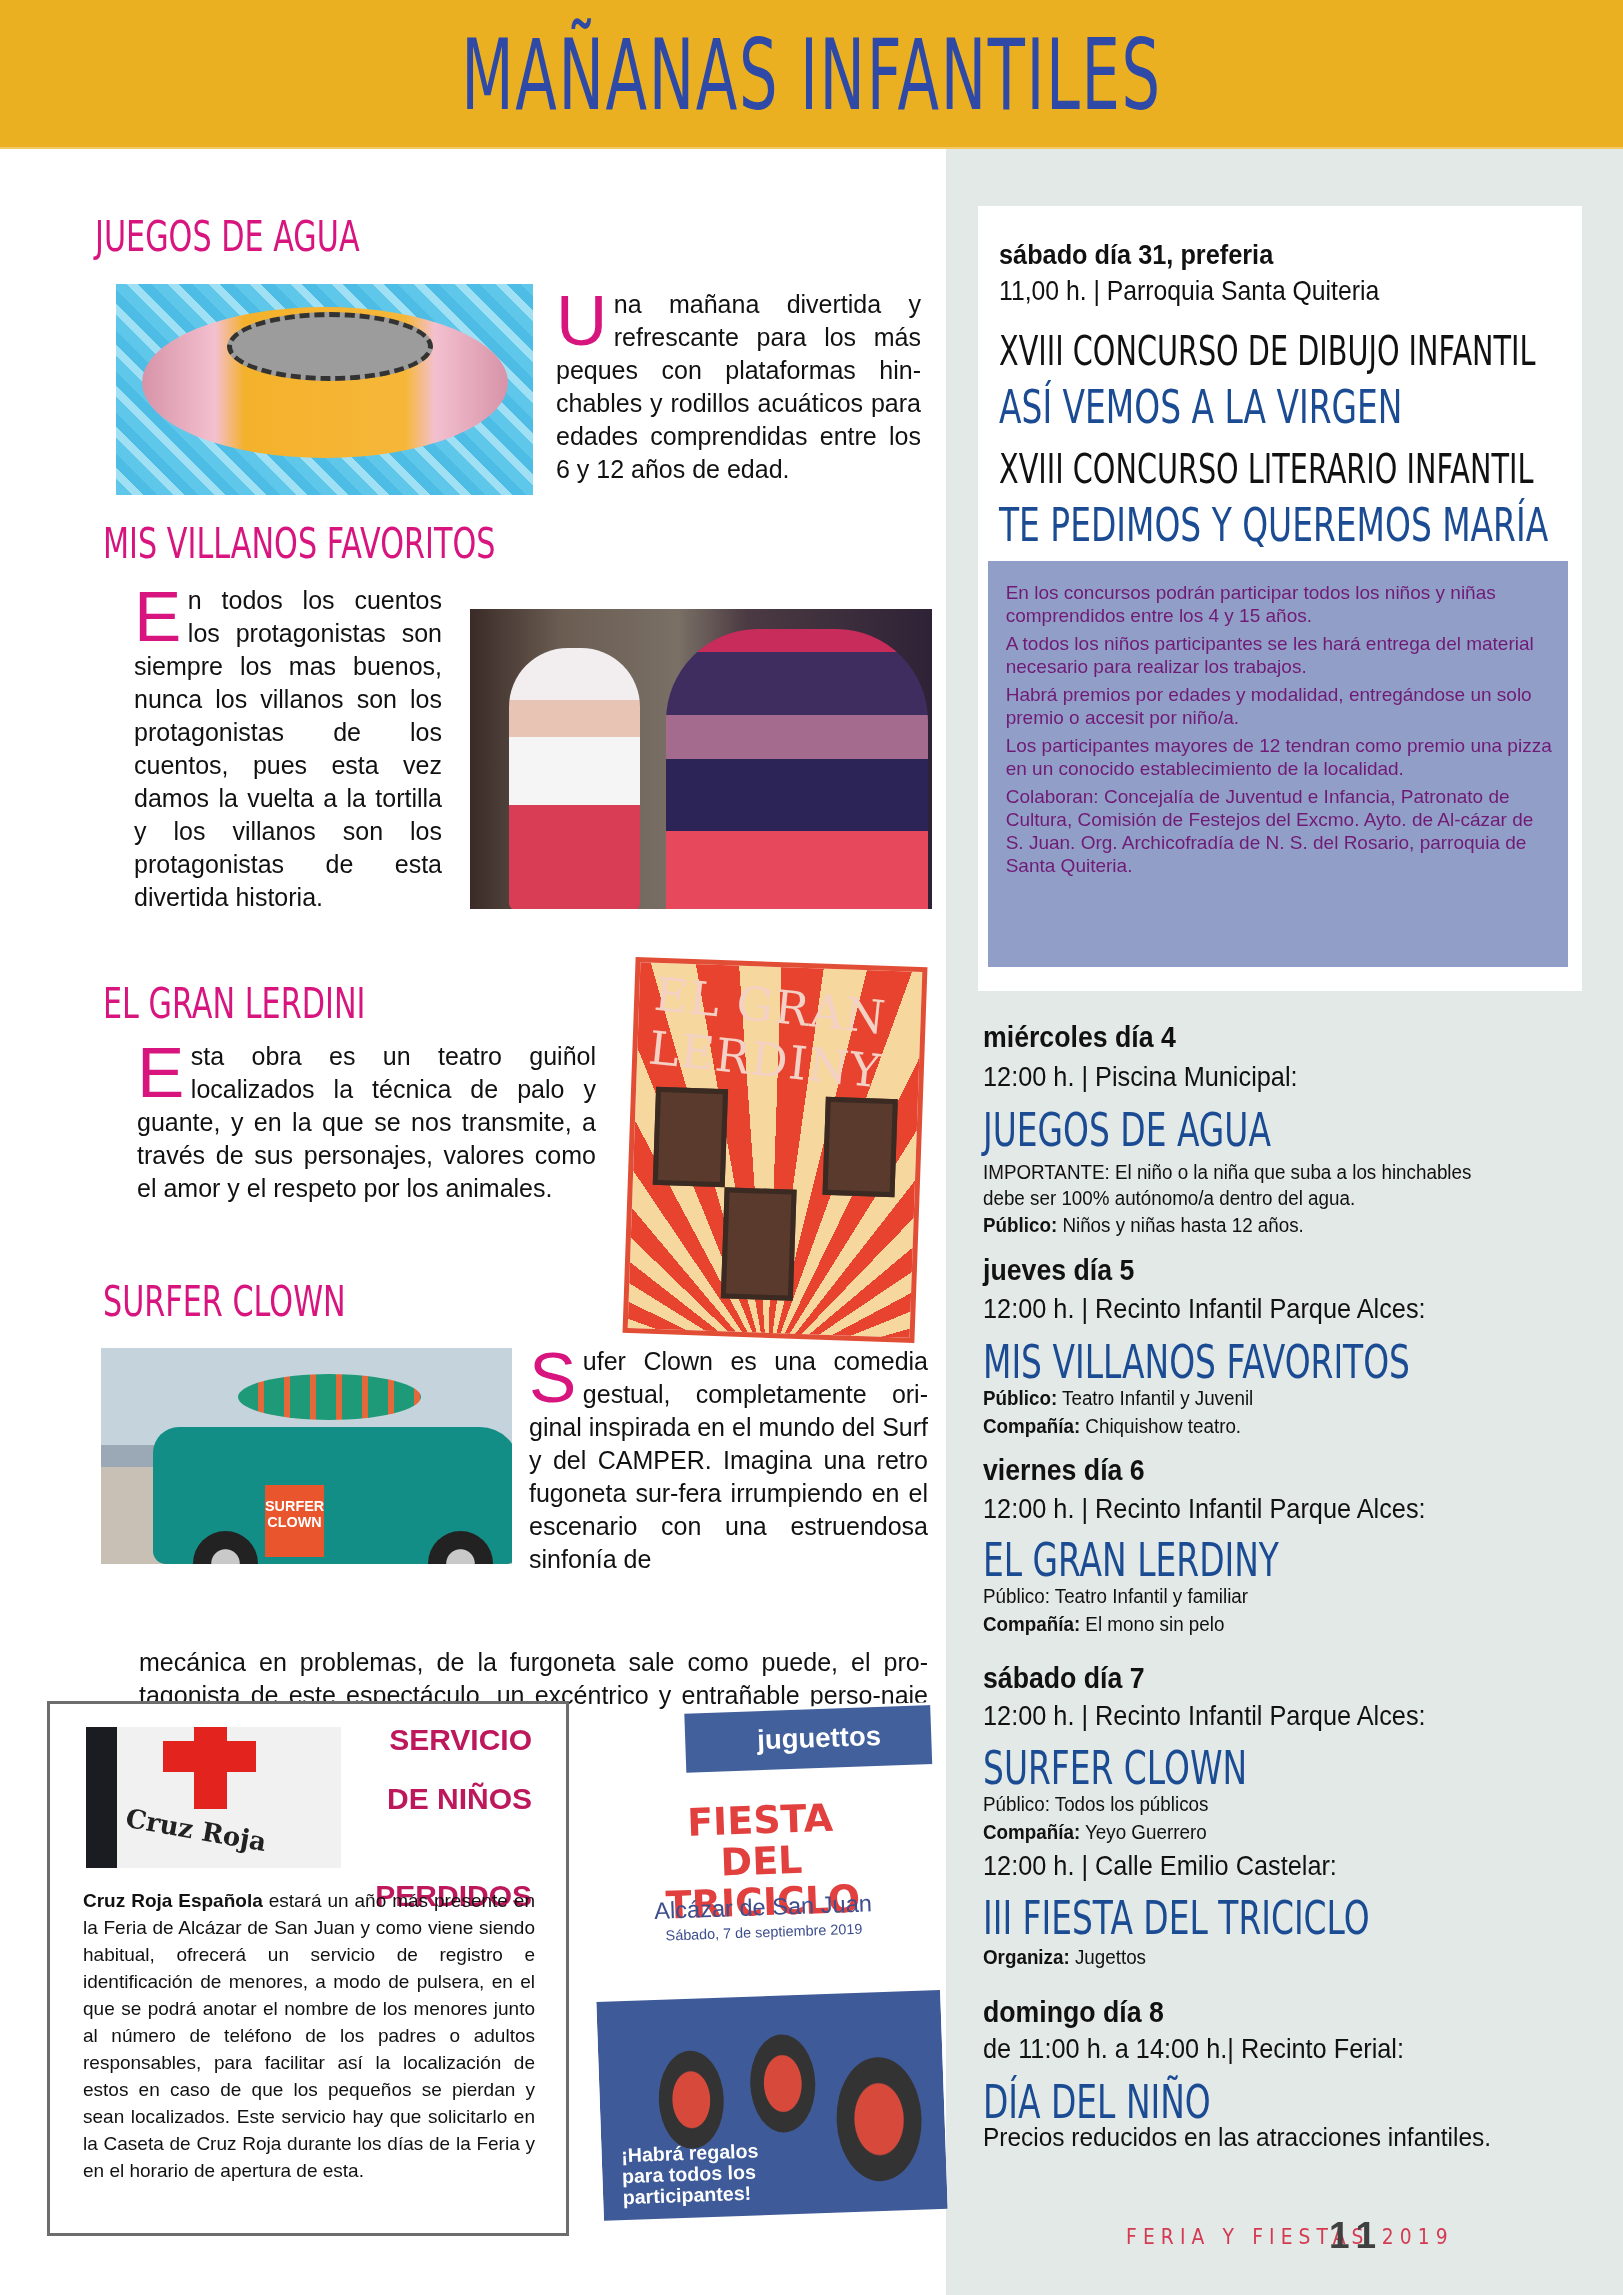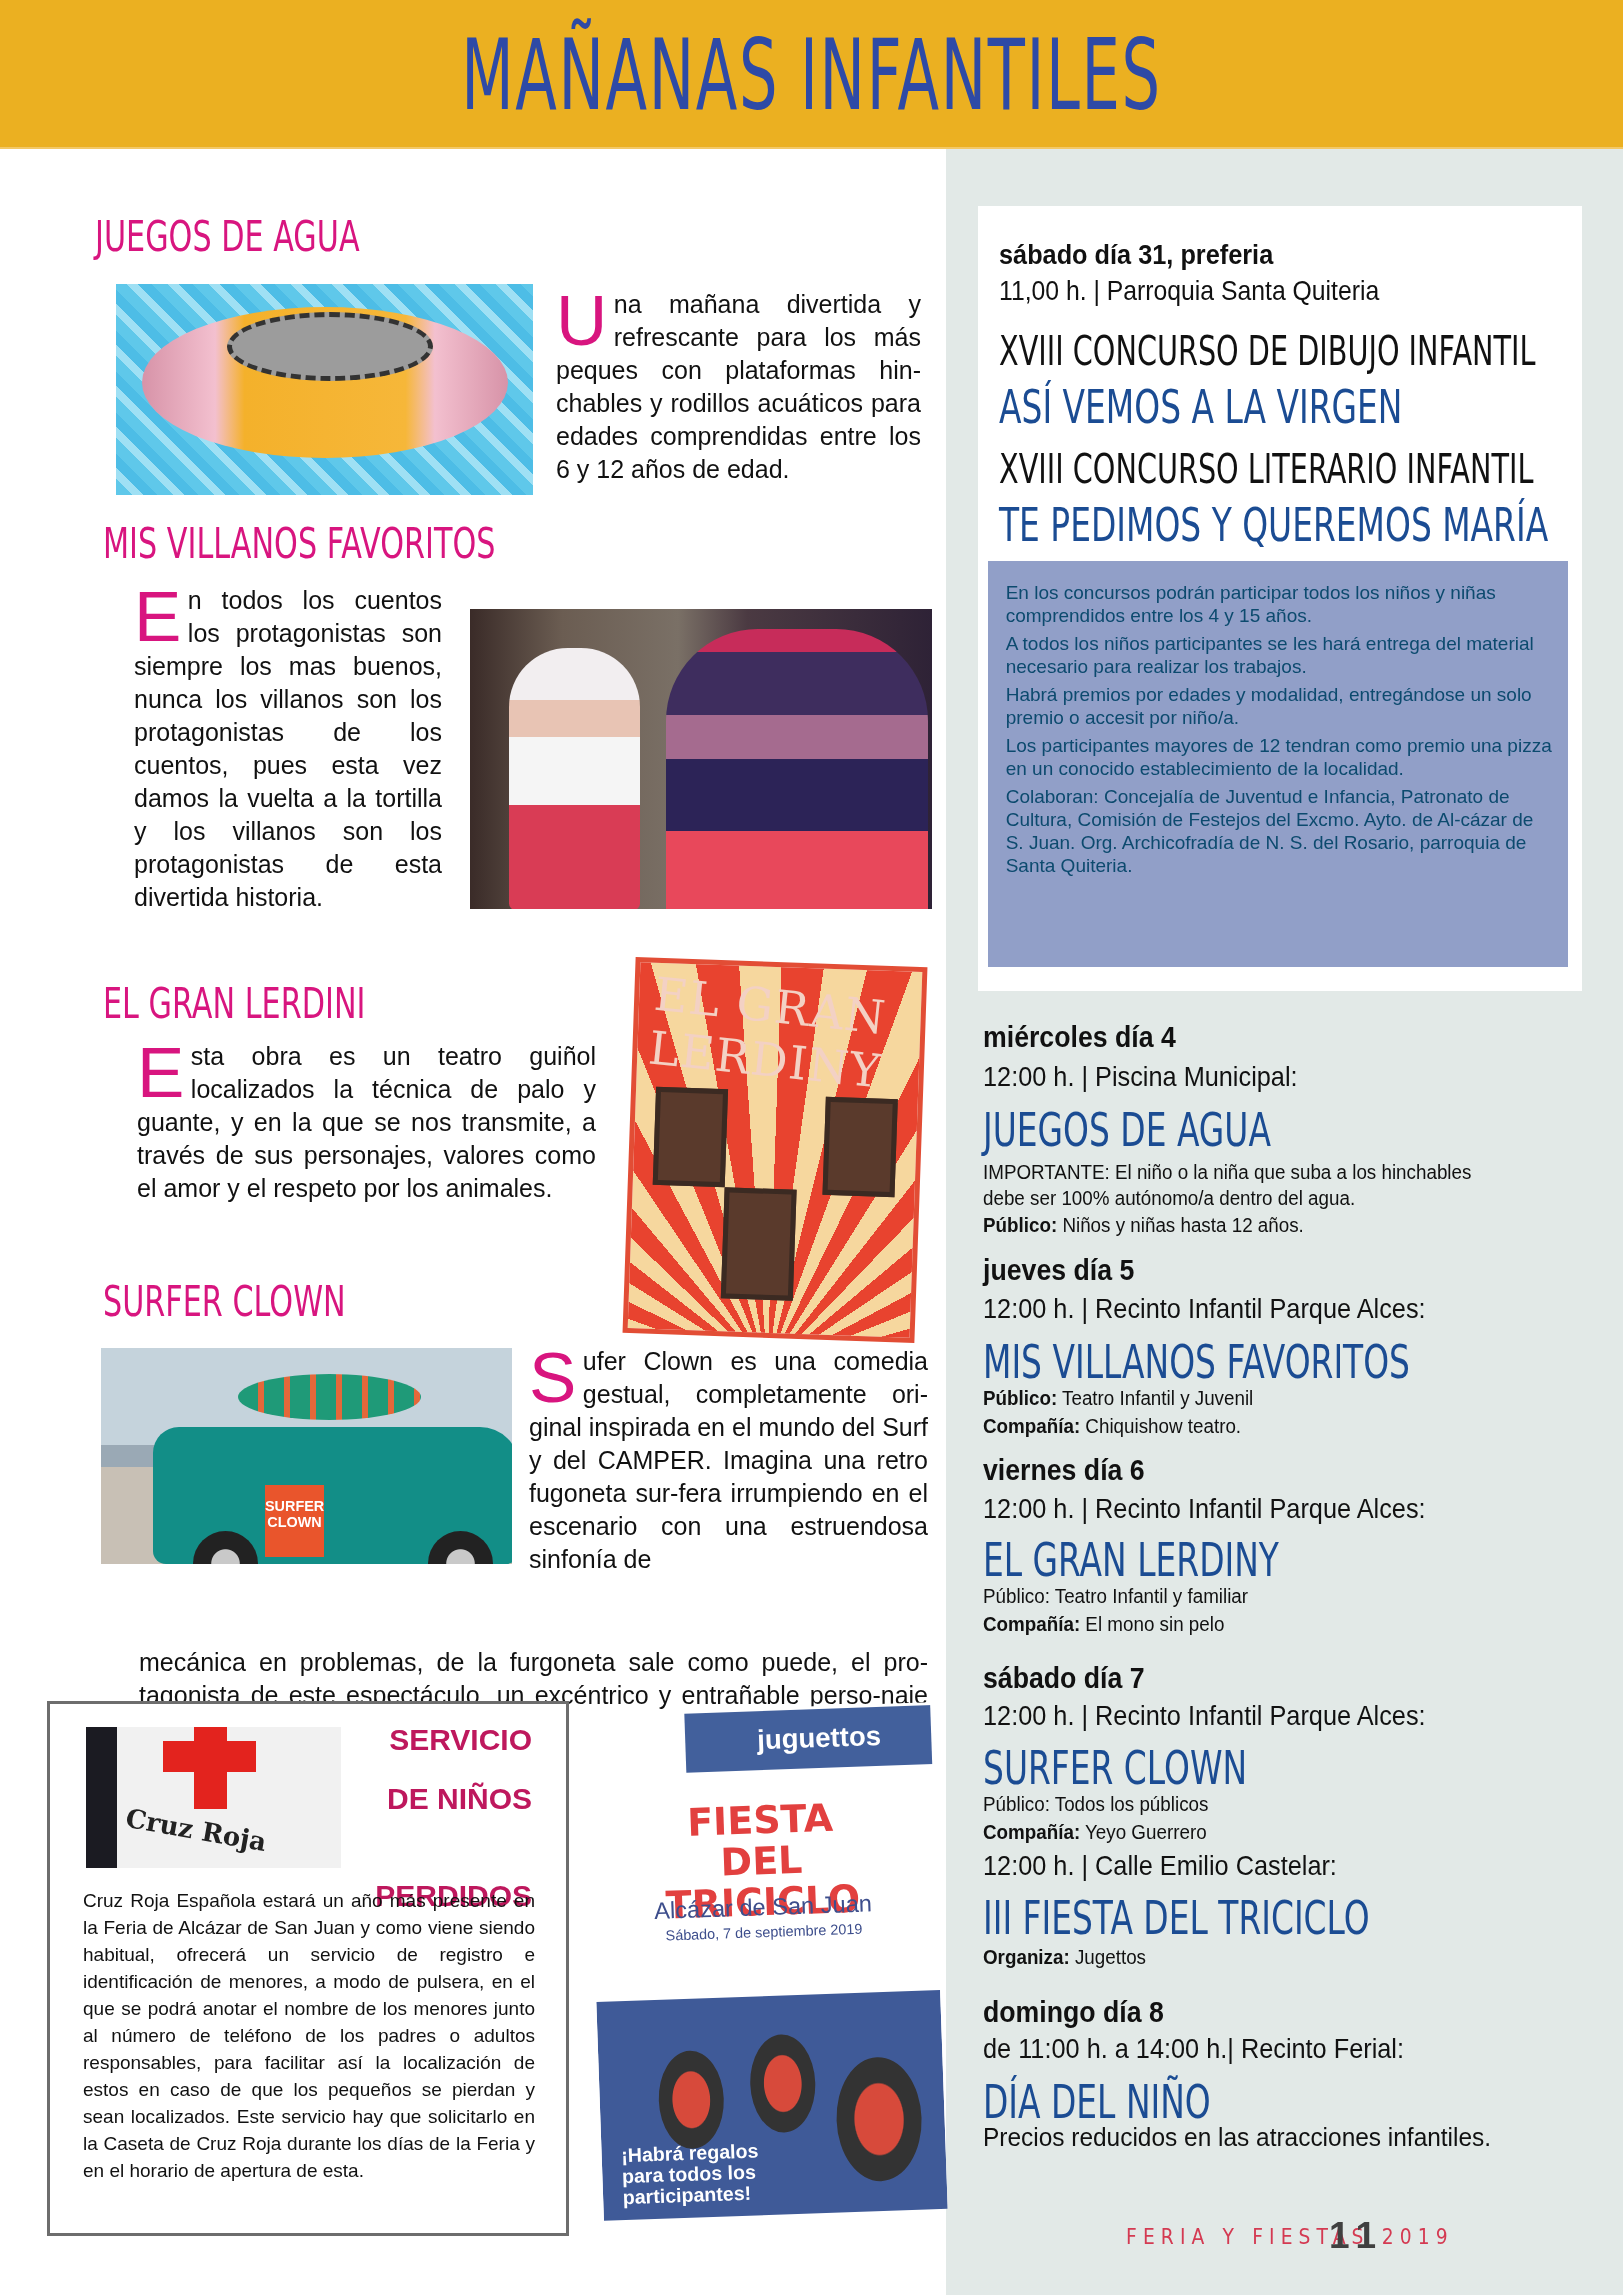--- a/index.html
+++ b/index.html
@@ -32,40 +32,40 @@
   .img-surf .wheel { position: absolute; width: 65px; height: 65px; border-radius: 50%; background: radial-gradient(circle, #c9c9c9 0 30%, #222 32% 100%); top: 183px; }
   .img-surf .sign { position: absolute; left: 164px; top: 137px; width: 59px; height: 72px; background: #e9552c; color: #fff; font-family: "Liberation Sans", sans-serif; font-weight: bold; font-size: 14.4px; text-align: center; padding-top: 13px; }
 
   .lost-box { position: absolute; left: 47px; top: 1701px; width: 522px; height: 535px; border: 3.3px solid #6d6d6d; background: #fff; }
   .img-cruz { position: absolute; left: 36px; top: 23px; width: 255px; height: 141px; background: linear-gradient(90deg, #1b1b22 0 12%, #f1f1f1 12% 100%); }
   .img-cruz .cross-v { position: absolute; left: 108px; top: 0; width: 33px; height: 82px; background: #e3231e; }
   .img-cruz .cross-h { position: absolute; left: 77px; top: 14.4px; width: 93px; height: 31px; background: #e3231e; }
   .img-cruz .cruz-label { position: absolute; left: 39px; top: 88px; font-family: "DejaVu Serif", serif; font-weight: bold; font-size: 26px; color: #222; transform: rotate(10deg); }
   .lost-title { position: absolute; right: 34px; font-family: "Liberation Sans", sans-serif; font-weight: bold; font-size: 30px; line-height: 30px; color: #be185d; text-align: right; }
   .lost-body { position: absolute; left: 33px; top: 183px; width: 452px; font-family: "Liberation Sans", sans-serif; font-size: 19px; line-height: 27px; text-align: justify; color: #111; }
-  .lost-body b { font-weight: normal; }
+  .lost-body b { font-weight: bold; }
 
   .img-triciclo { position: absolute; left: 595px; top: 1708px; width: 344px; height: 507px; background: #fff; transform: rotate(-2deg); overflow: hidden; }
   .img-triciclo .band { position: absolute; left: 98px; top: 3.3px; width: 262px; height: 59px; background: #42609c; }
   .img-triciclo .brand { position: absolute; left: 170px; top: 16.4px; color: #fff; font-weight: bold; font-size: 27.5px; font-family: "Liberation Sans", sans-serif; }
   .img-triciclo .ft { position: absolute; left: 59px; top: 92px; width: 222px; text-align: center; color: #e2403f; font-family: "DejaVu Sans", sans-serif; font-weight: bold; font-size: 38px; line-height: 41px; }
   .img-triciclo .city { position: absolute; left: 39px; top: 186px; width: 262px; text-align: center; color: #3d4e8c; font-size: 23.6px; font-family: "Liberation Sans", sans-serif; }
   .img-triciclo .date { position: absolute; left: 39px; top: 216px; width: 262px; text-align: center; color: #3d4e8c; font-size: 14.4px; font-family: "Liberation Sans", sans-serif; }
   .img-triciclo .bottom { position: absolute; left: 0; top: 288px; width: 344px; height: 222px; background: #3f5a98; }
   .img-triciclo .wheel { position: absolute; width: 65px; height: 98px; border-radius: 50%; background: radial-gradient(ellipse, #d74a3b 0 40%, #333 42% 100%); }
   .img-triciclo .regalos { position: absolute; left: 19.6px; top: 432px; color: #fff; font-family: "Liberation Sans", sans-serif; font-weight: bold; font-size: 19.6px; line-height: 21px; }
 
   
   .white-box { position: absolute; left: 978px; top: 206px; width: 604px; height: 785px; background: #ffffff; }
   .rb-day { position: absolute; left: 999px; font-family: "Liberation Sans", sans-serif; font-weight: bold; font-size: 27.5px; line-height: 31px; color: #111; transform: scaleX(0.92); transform-origin: left top; white-space: nowrap; }
   .rb-where { position: absolute; left: 999px; font-family: "Liberation Sans", sans-serif; font-size: 27.5px; line-height: 31px; color: #111; transform: scaleX(0.9); transform-origin: left top; white-space: nowrap; }
   .rb-contest { position: absolute; left: 999px; font-family: "DejaVu Sans", sans-serif; font-size: 41px; line-height: 42px; color: #111; transform: scaleX(0.7); transform-origin: left top; white-space: nowrap; }
   .rb-theme { position: absolute; left: 999px; font-family: "DejaVu Sans", sans-serif; font-size: 47px; line-height: 47px; color: #1b4c93; transform: scaleX(0.7); transform-origin: left top; white-space: nowrap; }
   .info-box { position: absolute; left: 988px; top: 561px; width: 580px; height: 406px; background: #919fc8; padding: 19.6px 14.4px 0 17.7px; }
-  .info-p { font-family: "Liberation Sans", sans-serif; font-size: 19px; line-height: 23px; color: #0c4a6e; margin-bottom: 5.2px; }
+  .info-p { font-family: "Liberation Sans", sans-serif; font-size: 19px; line-height: 23px; color: #701a75; margin-bottom: 5.2px; }
 
   .ev-day { position: absolute; left: 983px; font-family: "Liberation Sans", sans-serif; font-weight: bold; font-size: 29px; line-height: 33px; color: #111; transform: scaleX(0.92); transform-origin: left top; white-space: nowrap; }
   .ev-where { position: absolute; left: 983px; font-family: "Liberation Sans", sans-serif; font-size: 27.5px; line-height: 33px; color: #111; transform: scaleX(0.92); transform-origin: left top; white-space: nowrap; }
   .ev-title { position: absolute; left: 983px; font-family: "DejaVu Sans", sans-serif; font-size: 47px; line-height: 47px; color: #1b4c93; transform: scaleX(0.7); transform-origin: left top; white-space: nowrap; }
   .ev-note { position: absolute; left: 983px; font-family: "Liberation Sans", sans-serif; font-size: 20px; line-height: 29px; color: #111; white-space: nowrap; transform: scaleX(0.94); transform-origin: left top; }
   .ev-note b { font-weight: bold; }
 
   .footer-text { position: absolute; left: 1126px; top: 2224px; font-family: "DejaVu Sans", sans-serif; font-size: 22px; letter-spacing: 7.2px; color: #d43a52; white-space: nowrap; transform: scaleX(0.85); transform-origin: left top; }
   .footer-page { position: absolute; left: 1328px; top: 2215px; font-family: "Liberation Sans", sans-serif; font-weight: bold; font-size: 37px; letter-spacing: 7.9px; color: #404040; }
   .footer-page { left: 1329px; }

